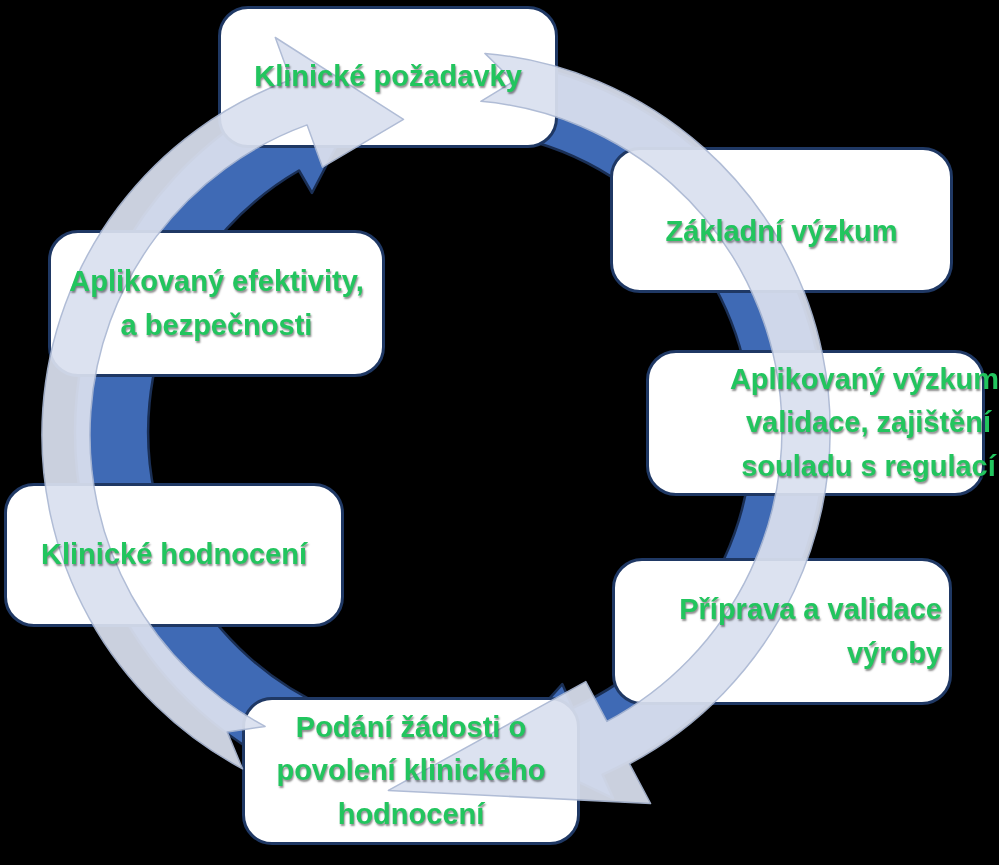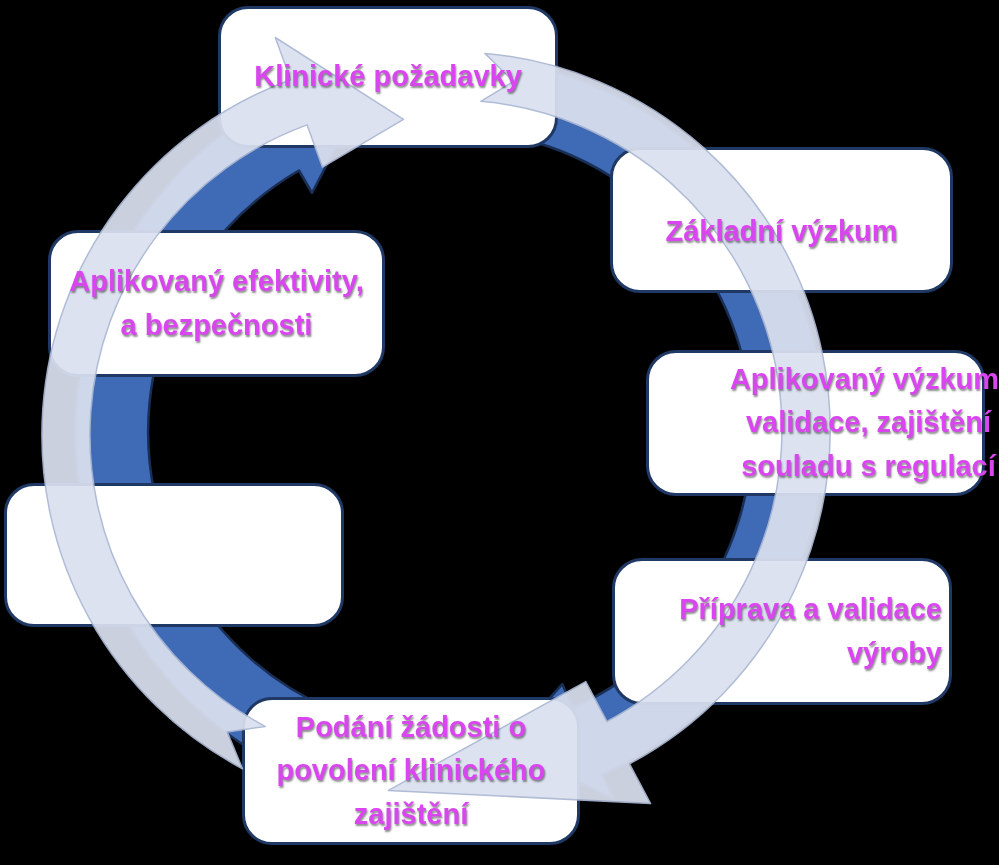--- a/index.html
+++ b/index.html
@@ -10,21 +10,21 @@
   .stage svg{position:absolute;left:0;top:0;width:999px;height:865px;}
   #dark-layer{z-index:1;}
   .box{
     position:absolute;z-index:2;background:#fff;
     border:3px solid #1F3864;border-radius:30px;box-sizing:border-box;
   }
   #light-layer{z-index:3;pointer-events:none;}
   .label{
     position:absolute;z-index:4;display:flex;align-items:center;justify-content:center;
     text-align:center;box-sizing:border-box;padding:0 10px;
-    font-size:29px;font-weight:bold;color:#d946ef;line-height:1.5;
+    font-size:29px;font-weight:bold;color:#22c55e;line-height:1.5;
     text-shadow:1px 2px 2px rgba(0,0,0,0.45);
   }
 </style>
 </head>
 <body>
 
 <div class="stage">
 
   <svg id="dark-layer" viewBox="0 0 999 865">
       <path d="M391.3 61.6 A375 375 0 0 1 602.5 774.6 L613.1 798.3 L505.6 747.1 L562.3 684.1 L572.8 707.9 A302 302 0 0 0 402.8 133.7 L426.4 94.3 Z" fill="#3F6AB5" stroke="#1A2F55" stroke-width="2.5" stroke-linejoin="round" opacity="1"></path>
@@ -41,16 +41,17 @@
 
   <svg id="light-layer" viewBox="0 0 999 865">
       <path d="M484.9 53.4 A378 378 0 0 1 629.5 763.8 L650.6 803.5 L388.4 790.4 L585.8 681.6 L606.9 721.4 A330 330 0 0 0 480.8 101.3 L513.5 81.4 Z" fill="#DAE0EF" stroke="#ABB8D3" stroke-width="1.5" stroke-linejoin="round" opacity="0.93"></path>
       <path d="M242.5 768.8 A378 378 0 0 1 290.7 79.8 L275.3 37.5 L403.5 119.4 L322.5 167.2 L307.1 124.9 A330 330 0 0 0 265.1 726.4 L227.2 731.9 Z" fill="#DAE0EF" stroke="#ABB8D3" stroke-width="1.5" stroke-linejoin="round" opacity="0.93"></path>
     </svg>
 
   <div class="label" style="left:218px;top:6px;width:340px;height:142px;">Klinické požadavky</div>
   <div class="label" style="left:610px;top:147px;width:343px;height:146px;margin-top:12px;">Základní výzkum</div>
   <div class="label" style="left:678px;top:350px;width:381px;height:146px;">Aplikovaný výzkum, validace, zajištění souladu s regulací</div>
   <div class="label" style="left:612px;top:558px;width:340px;height:147px;text-align:right;">Příprava a validace výroby</div>
-  <div class="label" style="left:242px;top:697px;width:338px;height:148px;">Podání žádosti o povolení klinického zajištění</div>
+  <div class="label" style="left:242px;top:697px;width:338px;height:148px;">Podání žádosti o povolení klinického hodnocení</div>
+  <div class="label" style="left:4px;top:483px;width:340px;height:144px;">Klinické hodnocení</div>
   <div class="label" style="left:48px;top:230px;width:337px;height:147px;">Aplikovaný efektivity,  a bezpečnosti</div>
 
 </div>
 
 </body></html>

